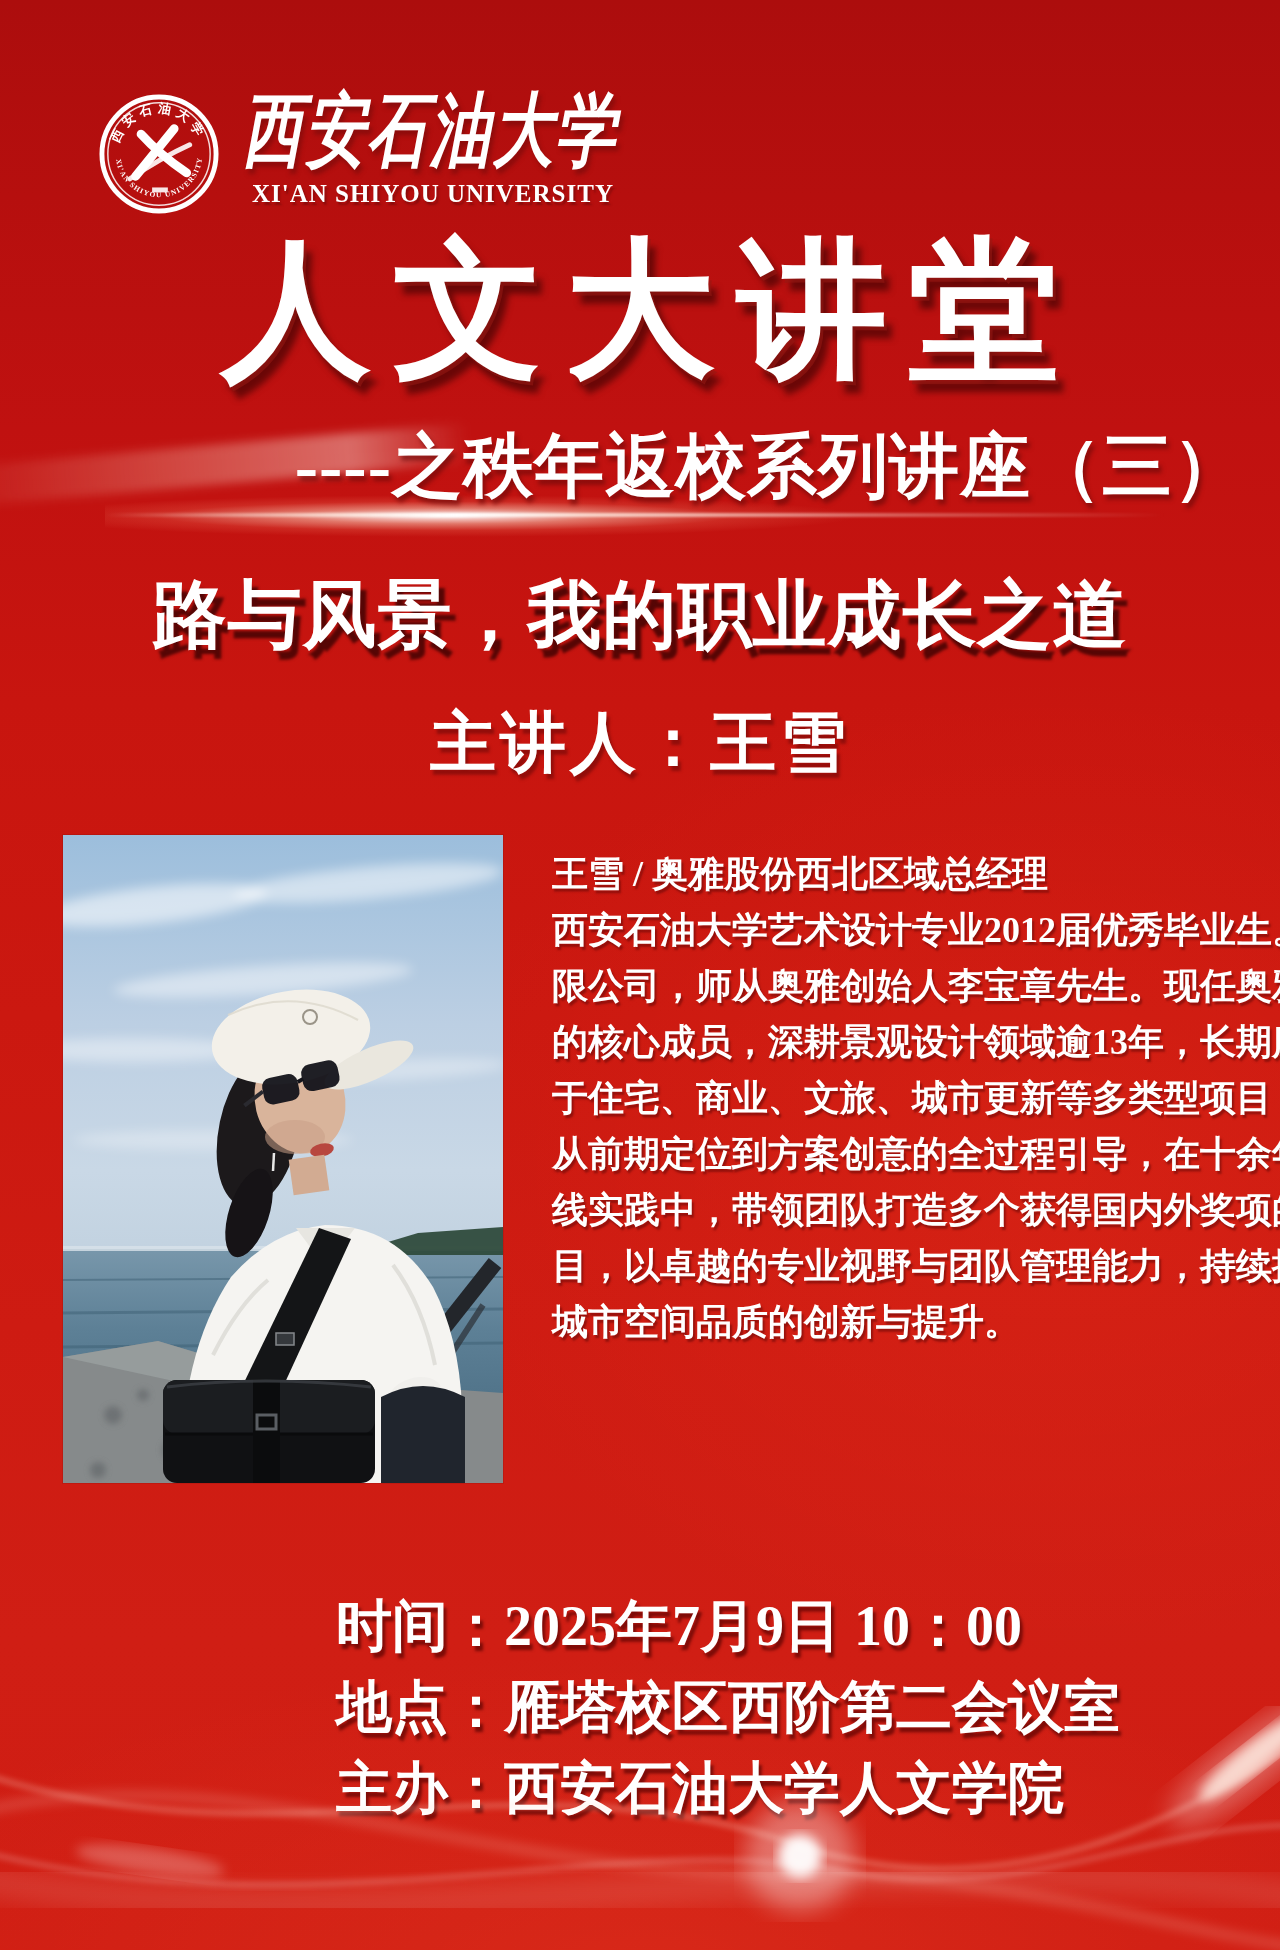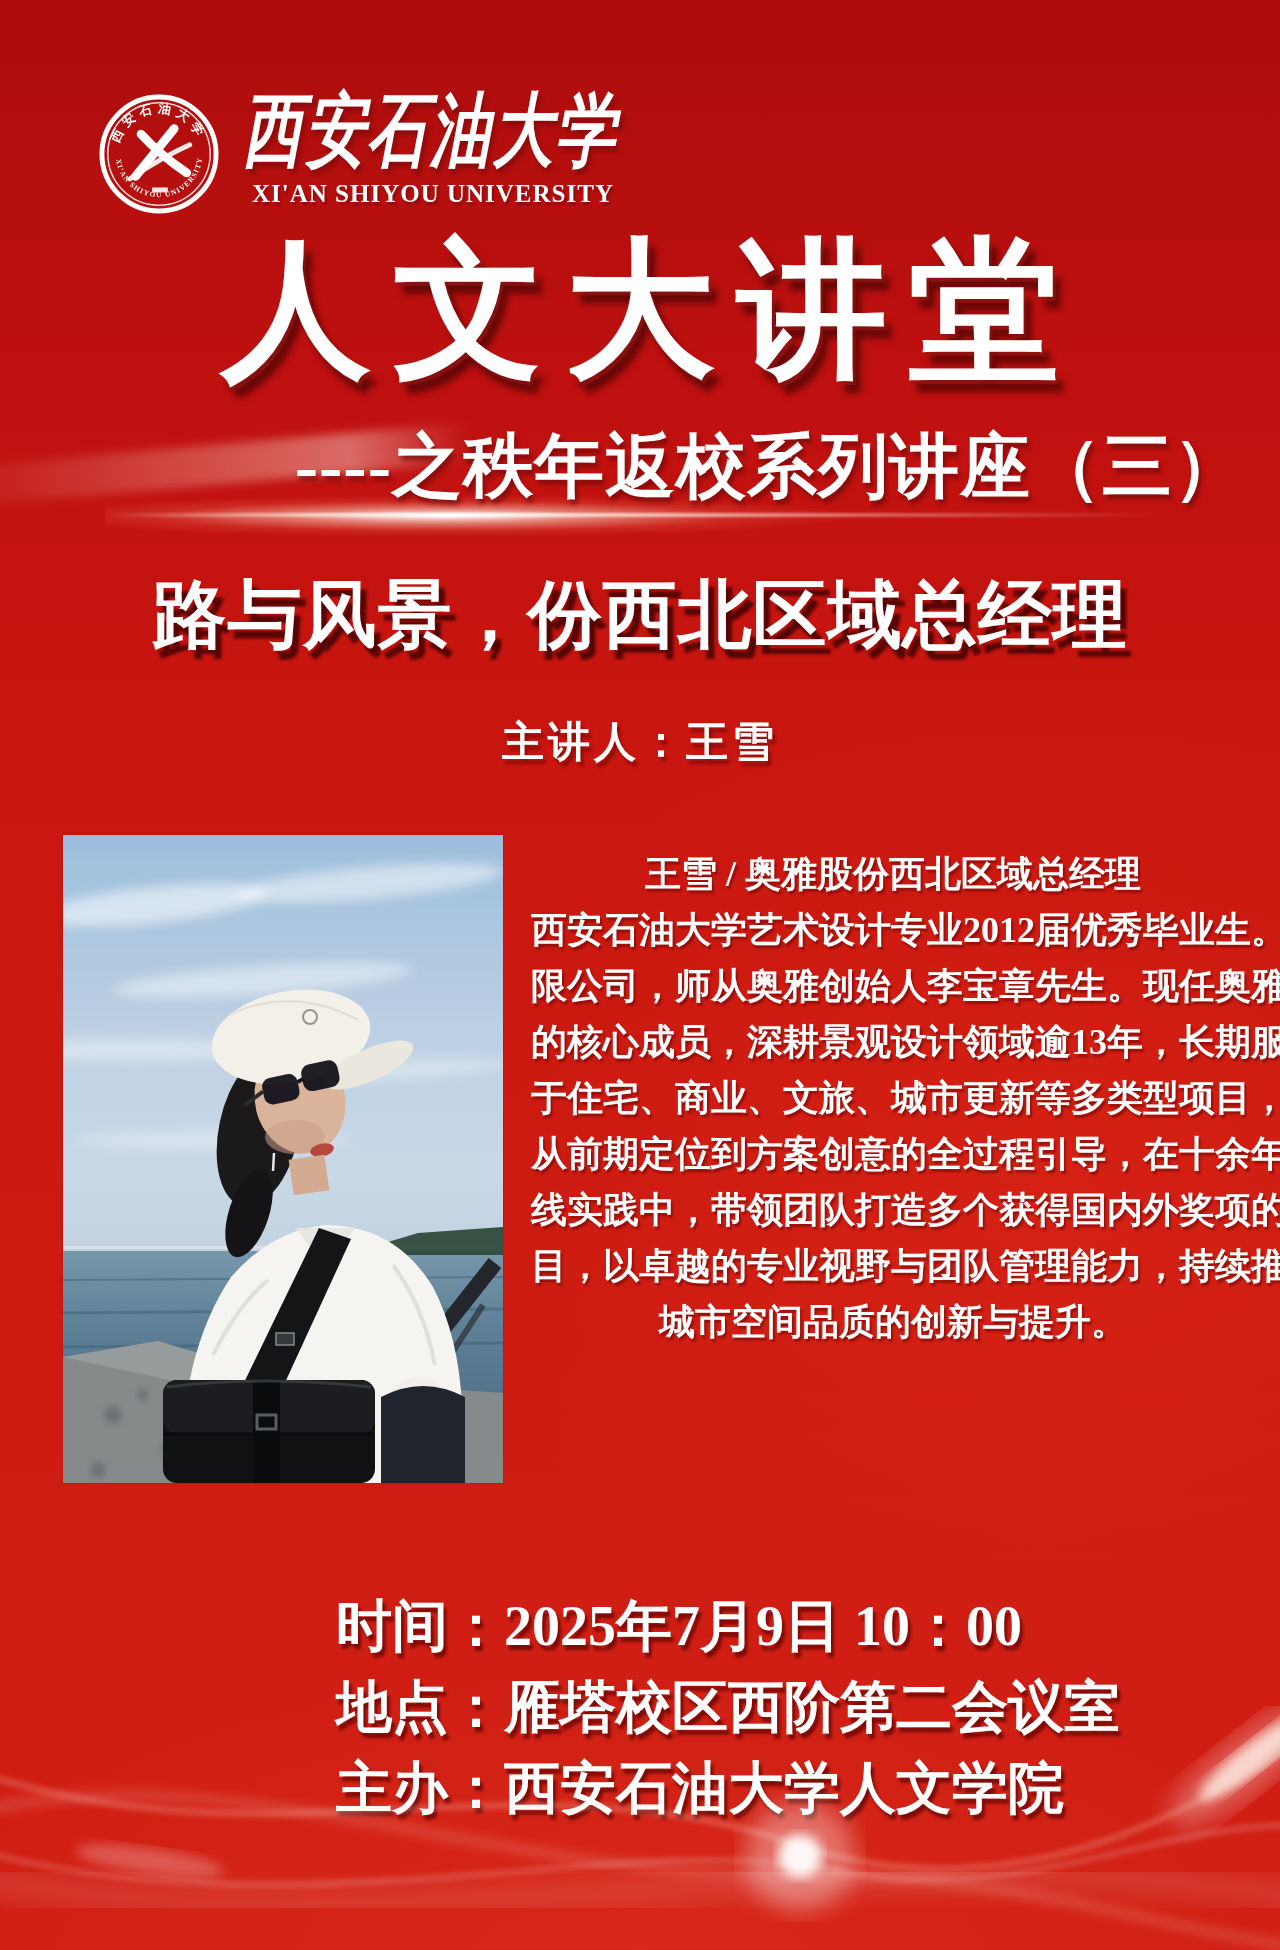--- a/index.html
+++ b/index.html
@@ -48,28 +48,27 @@
     position:absolute;right:36px;top:420px;font-size:70px;font-weight:bold;letter-spacing:1px;white-space:nowrap;
     text-shadow:3px 5px 4px rgba(100,8,8,.6);
   }
   .lecture{
     position:absolute;left:0;right:0;top:566px;margin:0;text-align:center;
     font-family:"Liberation Sans",sans-serif;font-weight:900;font-size:74px;letter-spacing:1px;white-space:nowrap;
     text-shadow:6px 9px 3px rgba(58,2,2,.8);
   }
   .speaker{
     position:absolute;left:0;right:0;top:698px;text-align:center;
-    font-size:42px;font-weight:bold;letter-spacing:4px;white-space:nowrap;
+    font-size:66px;font-weight:bold;letter-spacing:4px;white-space:nowrap;
     text-shadow:3px 5px 3px rgba(100,8,8,.55);
-    margin-top:16px;
   }
   
   .photo{position:absolute;left:63px;top:835px;width:440px;height:648px;overflow:hidden;box-shadow:0 0 0 1px rgba(0,0,0,.08);}
   .photo svg{display:block;width:100%;height:100%;}
-  .bio{position:absolute;left:531px;top:846px;width:724px;text-align:center;}
+  .bio{position:absolute;left:552px;top:846px;width:724px;}
   .bio-line{
     font-size:36px;font-weight:bold;line-height:56px;white-space:nowrap;letter-spacing:0;
     text-shadow:2px 3px 2px rgba(90,6,6,.5);
   }
   
   .details{position:absolute;left:336px;top:1586px;}
   .detail-line{
     font-size:56px;font-weight:bold;line-height:81px;white-space:nowrap;
     text-shadow:3px 5px 3px rgba(80,2,2,.65);
   }
@@ -101,21 +100,21 @@
       <path d="M30 84 Q64 66 94 56" stroke-width="5" opacity=".9"></path>
     </g>
     <rect x="55" y="96" width="16" height="5" fill="#fff" opacity=".9"></rect>
   </svg>
 
   <div class="uni-cn">西安石油大学</div>
   <div class="uni-en">XI'AN SHIYOU UNIVERSITY</div>
 
   <h1 class="main-title">人文大讲堂</h1>
   <div class="series">----之秩年返校系列讲座（三）</div>
-  <h2 class="lecture">路与风景，份西北区域总经理</h2>
+  <h2 class="lecture">路与风景，我的职业成长之道</h2>
   <div class="speaker">主讲人：王雪</div>
 
   <div class="photo">
     <svg viewBox="0 0 440 648" preserveAspectRatio="none">
       <defs>
         <linearGradient id="sky" x1="0" y1="0" x2="0" y2="1">
           <stop offset="0" stop-color="#9cbeDC"></stop>
           <stop offset=".45" stop-color="#bccfe3"></stop>
           <stop offset=".8" stop-color="#c9d8e6"></stop>
           <stop offset="1" stop-color="#c2d2e0"></stop>

